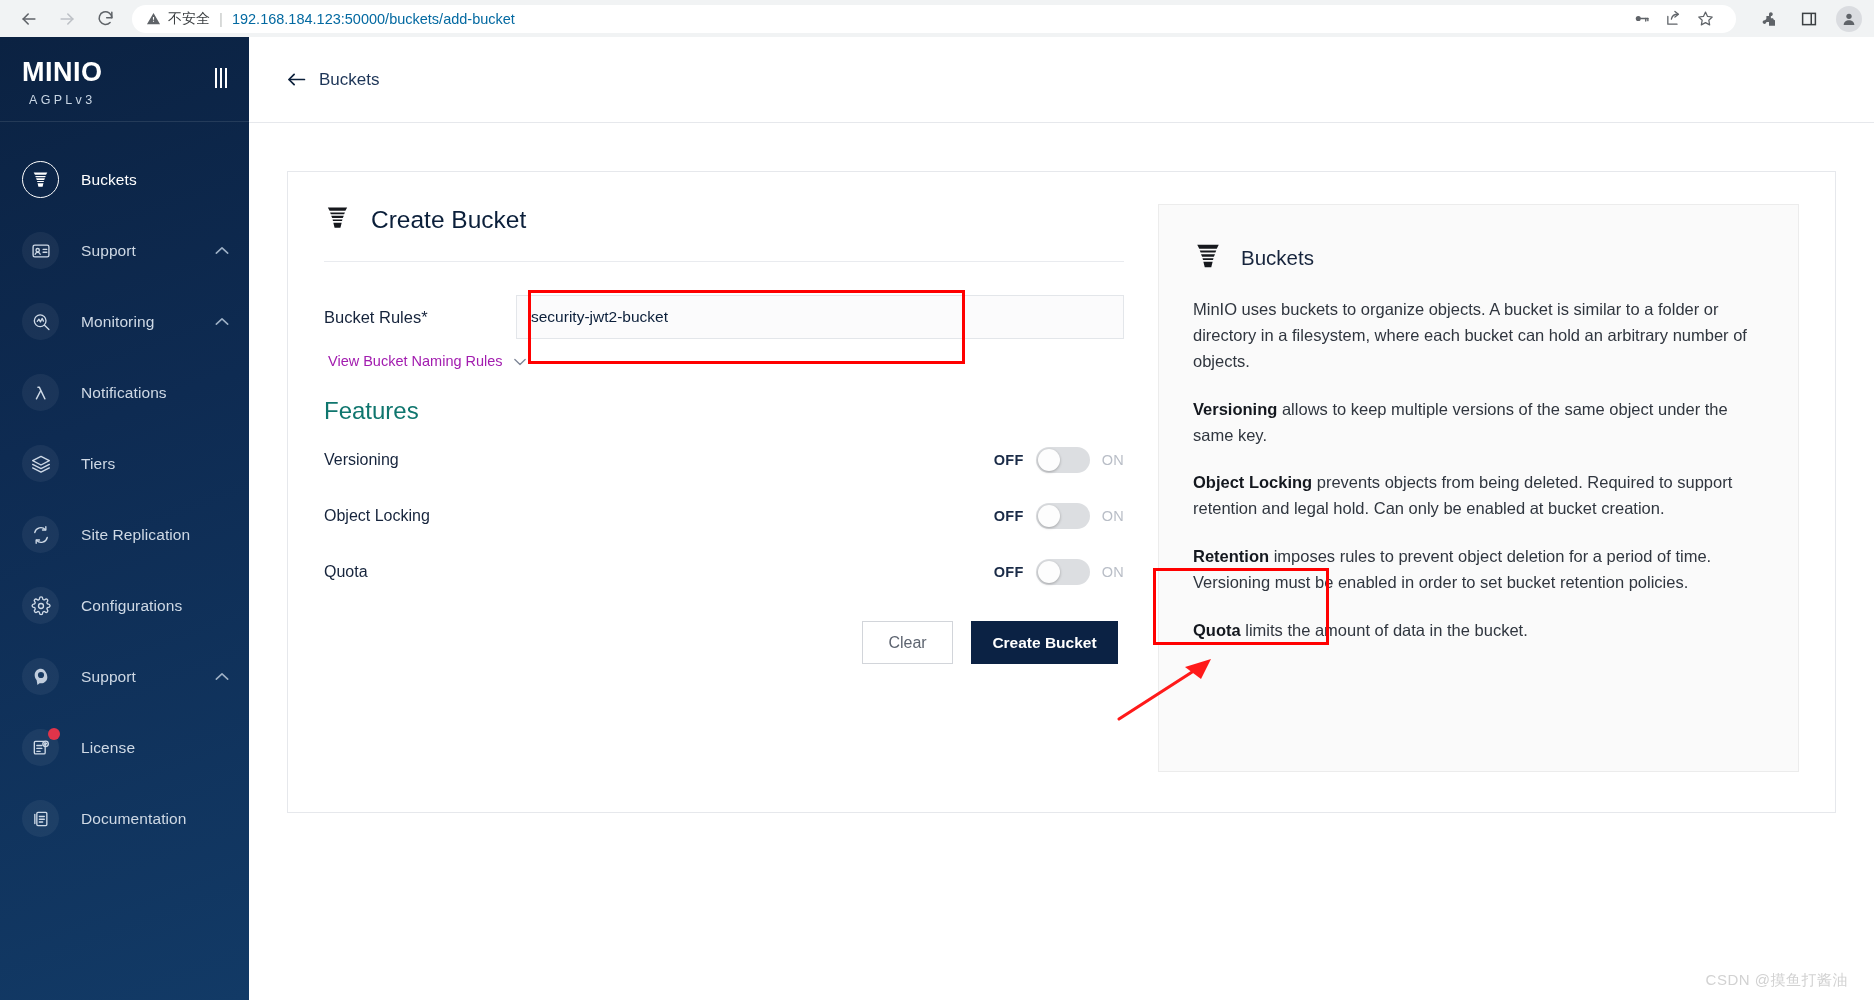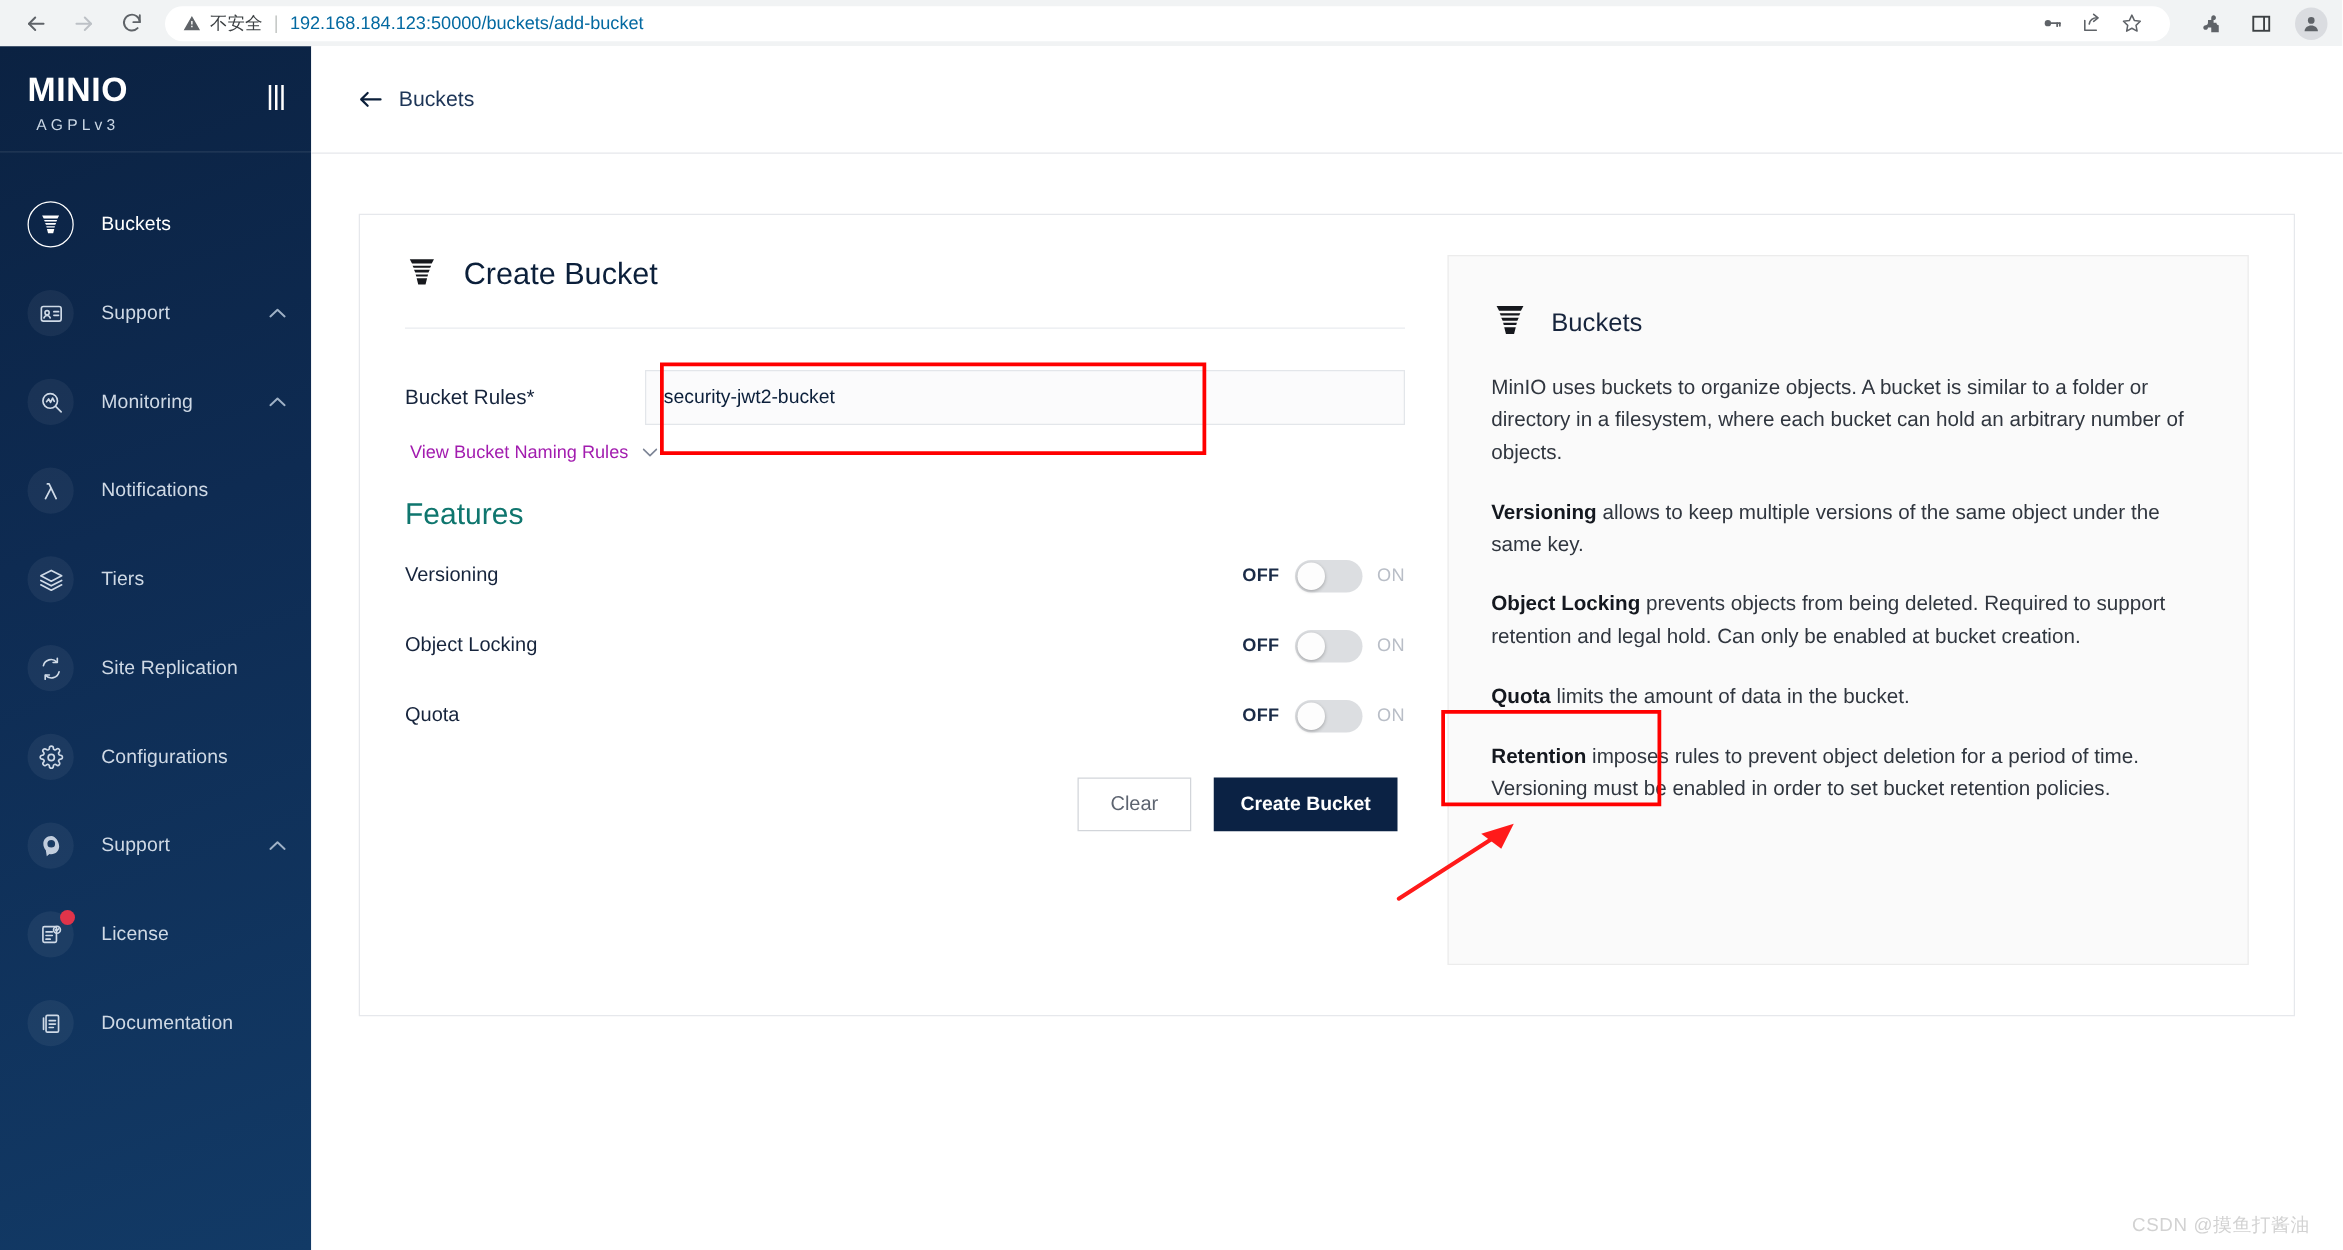--- a/index.html
+++ b/index.html
@@ -575,22 +575,22 @@
               <svg width="30" height="30" viewBox="0 0 24 24" fill="#16181d">
                   <path d="M3.4 3h17.2l-1.6 3.1H5zM5.4 7.6h13.2l-.7 1.5H6.1zM6.4 10.5h11.2l-.9 2H7.3zM7.6 13.8h8.8l-.4 1.4H8zM8.3 16.6h7.4L14.6 21H9.4z"></path>
                 </svg>
             </span>
             <span class="info-title">Buckets</span>
           </div>
           <div id="info-body">
               <p class="info-p"><span>MinIO uses buckets to organize objects. A bucket is similar to a folder or directory in a filesystem, where each bucket can hold an arbitrary number of objects.</span></p>
               <p class="info-p"><b>Versioning</b><span> allows to keep multiple versions of the same object under the same key.</span></p>
               <p class="info-p"><b>Object Locking</b><span> prevents objects from being deleted. Required to support retention and legal hold. Can only be enabled at bucket creation.</span></p>
+              <p class="info-p"><b>Retention</b><span> imposes rules to prevent object deletion for a period of time. Versioning must be enabled in order to set bucket retention policies.</span></p>
               <p class="info-p"><b>Quota</b><span> limits the amount of data in the bucket.</span></p>
-              <p class="info-p"><b>Retention</b><span> imposes rules to prevent object deletion for a period of time. Versioning must be enabled in order to set bucket retention policies.</span></p>
             </div>
         </div>
       </div>
     </div>
 
     <div class="highlight-box" id="hl-name"></div>
     <div class="highlight-box" id="hl-create"></div>
     <svg class="annot-arrow" width="110" height="70" viewBox="0 0 110 70">
       <line x1="8" y1="62" x2="92" y2="8" stroke="#ff1a1a" stroke-width="3.2" stroke-linecap="round"></line>
       <polygon points="100,2 74,10 90,22" fill="#ff1a1a"></polygon>

